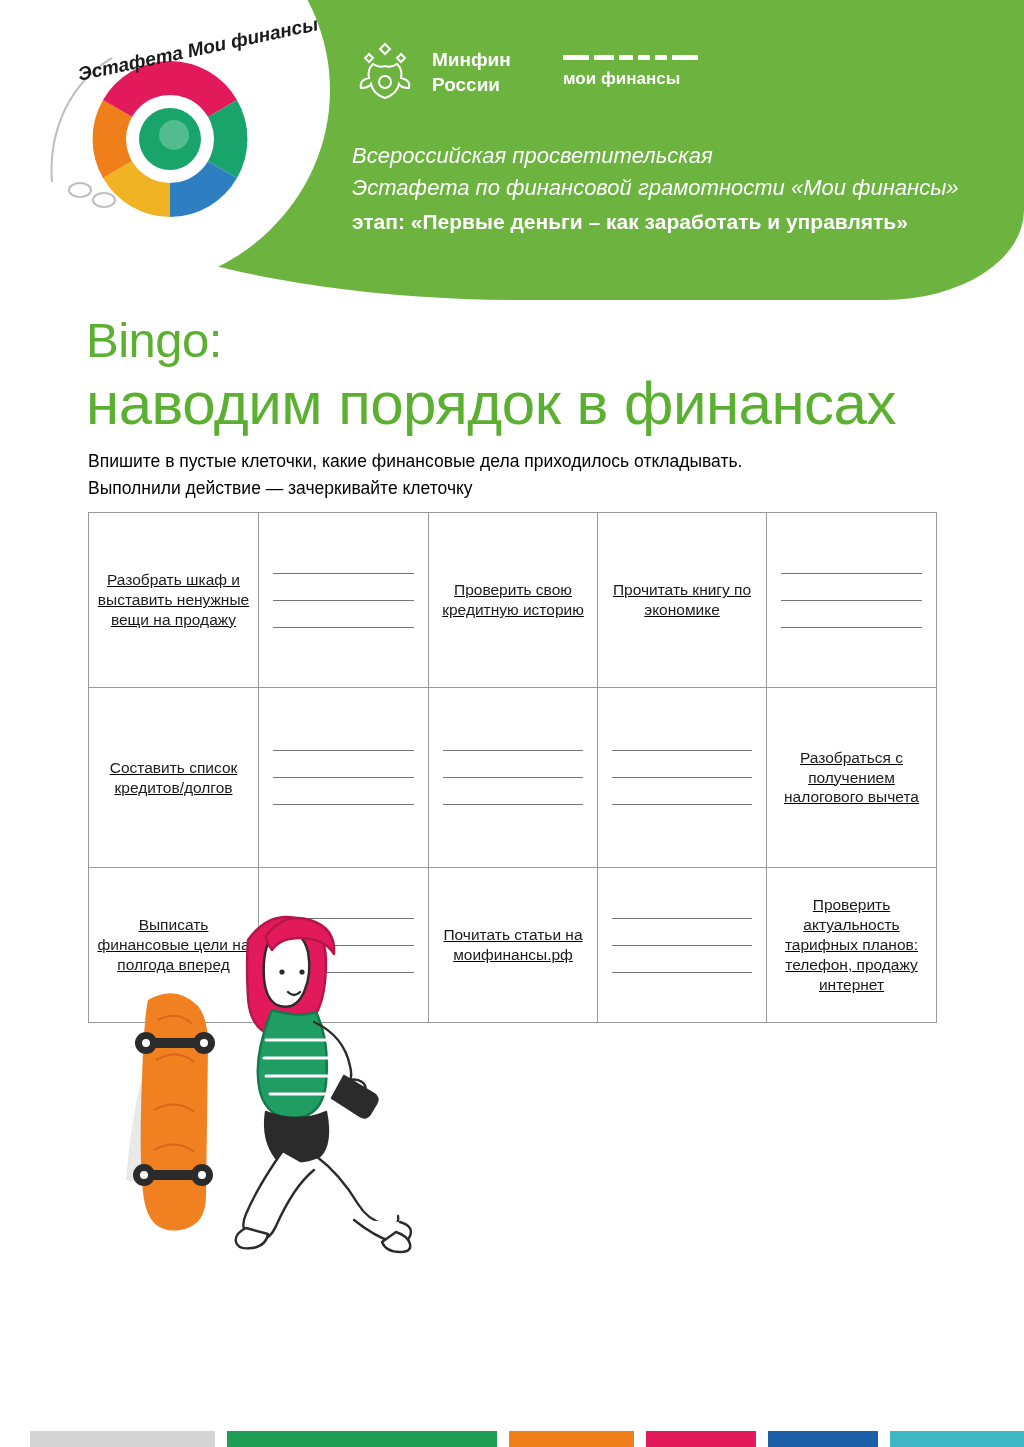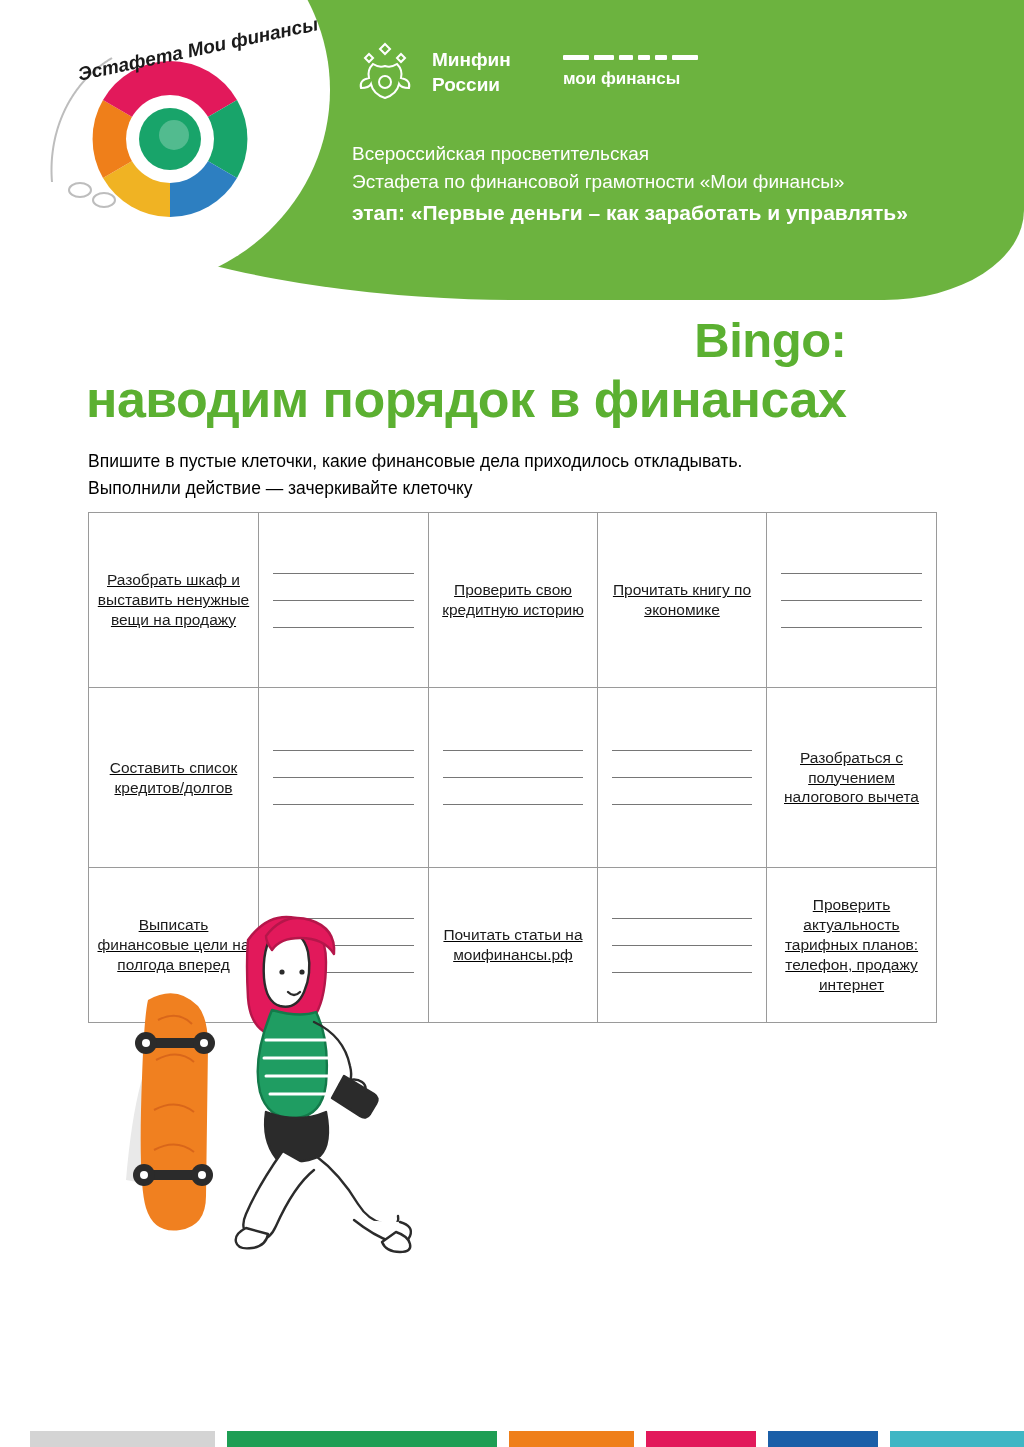--- a/index.html
+++ b/index.html
@@ -96,41 +96,41 @@
     font-weight: bold;
   }
 
   .header-lines {
     position: absolute;
     left: 352px; top: 140px;
     color: #ffffff;
   }
   .header-lines .l1,
   .header-lines .l2 {
-    font-size: 19px;
+    font-size: 22px;
     line-height: 1.45;
+    font-style: italic;
   }
   .header-lines .l3 {
     font-size: 21px;
     font-weight: bold;
     margin-top: 6px;
   }
 
   
   .title {
     position: absolute;
     left: 86px; top: 312px;
     color: #5bb031;
     font-size: 49px;
-    font-weight: bold;
+    font-weight: normal;
     line-height: 1.17;
     letter-spacing: -0.5px;
-    text-align: right;
-  }
-  .title .t2 { font-size: 52px; }
+  }
+  .title .t2 { font-size: 60px; }
 
   .subtitle {
     position: absolute;
     left: 88px; top: 448px;
     width: 870px;
     font-size: 17.5px;
     color: #000000;
     line-height: 1.55;
   }
 

